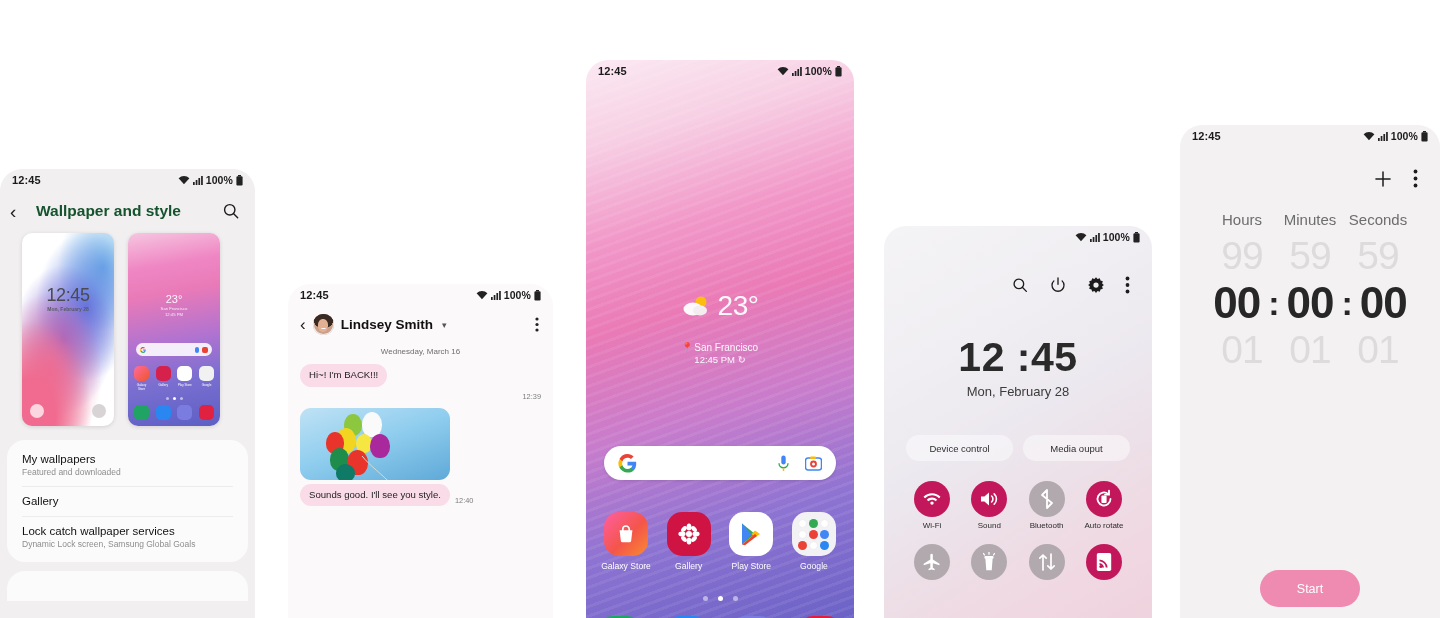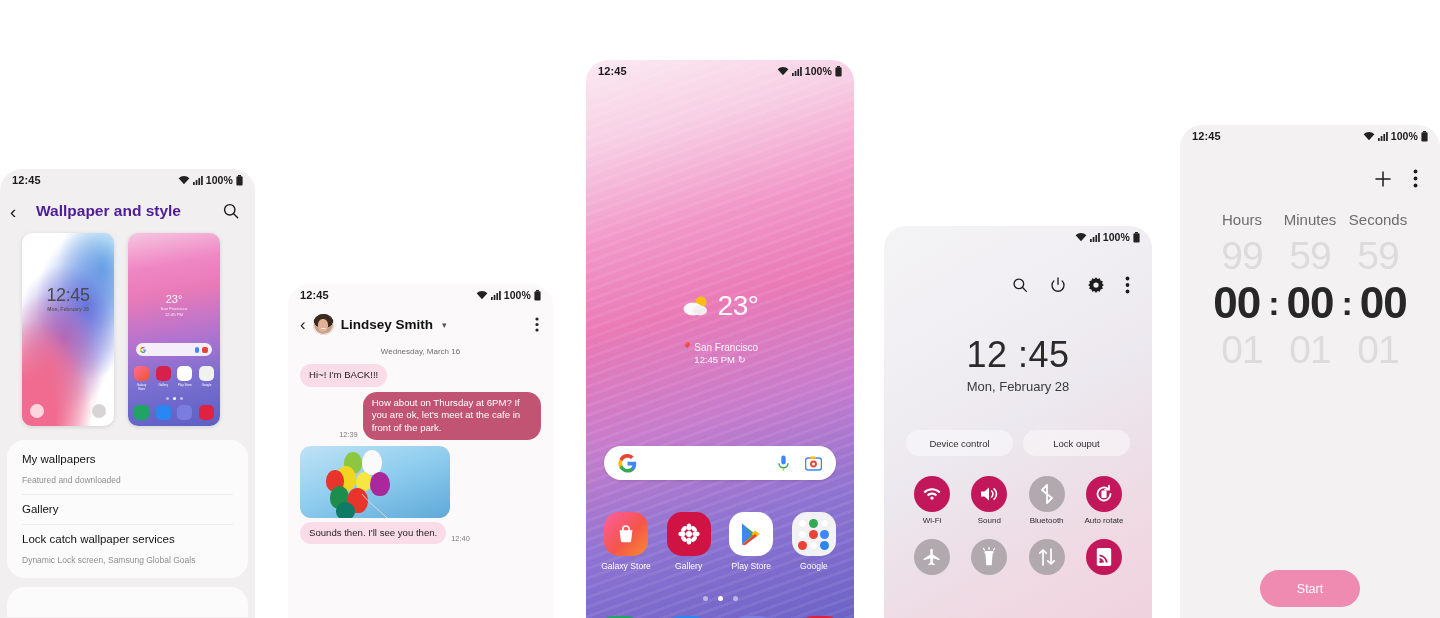--- a/index.html
+++ b/index.html
@@ -20,21 +20,21 @@
     letter-spacing:.1px;
   }
   .status-right{ display:flex; align-items:center; gap:3px; }
   .sb-pct{ font-size:10.5px; font-weight:700; }
   .ico-wifi, .ico-sig, .ico-bat{ display:block; }
 
   
   #p1{ left:0; top:169px; width:255px; height:449px; background:#f2eff0; }
   #p1 .appbar{ display:flex; align-items:center; padding:10px 14px 12px 10px; }
   #p1 .back{ font-size:19px; color:#1d1d1d; line-height:1; width:20px; }
-  #p1 .title{ font-size:15.5px; font-weight:700; color:#4c1d95; flex:1; margin-left:6px;}
+  #p1 .title{ font-size:15.5px; font-weight:700; color:#14532d; flex:1; margin-left:6px;}
   #p1 .search{ width:20px; height:20px; }
   .prev-wrap{ display:flex; gap:14px; padding:0 22px 0 22px; }
   .prev{ width:92px; height:193px; border-radius:10px; overflow:hidden;
          box-shadow:0 1px 4px rgba(0,0,0,.13); position:relative; }
   .prev-lock{
     background:
       radial-gradient(120% 90% at 10% 95%, #f06b8f 0%, #f06b8f 22%, rgba(240,107,143,0) 55%),
       radial-gradient(110% 80% at 30% 72%, #e86d9a 0%, rgba(232,109,154,0) 52%),
       radial-gradient(100% 70% at 45% 55%, #7b63d4 0%, rgba(123,99,212,0) 55%),
       radial-gradient(100% 70% at 70% 38%, #5d7fe0 0%, rgba(93,127,224,0) 55%),
@@ -66,21 +66,21 @@
   .pv-dots s{ width:3px; height:3px; border-radius:50%; background:rgba(255,255,255,.55);}
   .pv-dots s.on{ background:#fff; }
   .pv-dock{ position:absolute; left:6px; right:6px; bottom:6px; display:flex; justify-content:space-between;}
   .pv-dock i{ width:15px; height:15px; border-radius:5px; }
 
   .card{ background:#fcfbfb; border-radius:18px; margin:14px 7px 0 7px; padding:4px 0; }
   .row{ padding:9px 15px; position:relative; }
   .row + .row::before{ content:""; position:absolute; left:15px; right:15px; top:0;
     height:1px; background:#ececec; }
   .row .r-t{ font-size:11.5px; color:#111; }
-  .row .r-s{ font-size:8.5px; color:#8e8e8e; margin-top:10px; }
+  .row .r-s{ font-size:8.5px; color:#8e8e8e; margin-top:2px; }
   .card2{ background:#fcfbfb; border-radius:18px 18px 0 0; margin:9px 7px 0 7px; height:30px;}
 
   
   #p2{ left:288px; top:284px; width:265px; height:334px; background:#fbf9fa; }
   #p2 .msgbar{ display:flex; align-items:center; padding:8px 14px 6px 12px; gap:7px; }
   #p2 .m-back{ font-size:17px; color:#1b1b1b; line-height:1;}
   .avatar{ width:21px; height:21px; border-radius:50%; overflow:hidden; flex:none;
     background:#caa08a; position:relative; box-shadow:0 0 0 1px #eee inset;}
   .avatar .hair{ position:absolute; inset:0; background:radial-gradient(circle at 50% 18%, #3a2a22 0 52%, rgba(58,42,34,0) 53%),
       linear-gradient(#4a3228 0 34%, rgba(74,50,40,0) 35%); }
@@ -131,21 +131,21 @@
     justify-content:space-between; z-index:2;}
   .hs-dock .ic{ width:44px; height:44px; border-radius:15px;
     display:flex; align-items:center; justify-content:center;}
 
   
   #p4{ left:884px; top:226px; width:268px; height:392px;
     background:linear-gradient(150deg,#f4f3f5 0%,#f0eef2 30%,#ece8ef 50%,#eddfe7 68%,#f0d8e2 84%,#efd3de 100%);
   }
   .qs-icons{ display:flex; justify-content:flex-end; gap:20px; padding:28px 22px 0 0; }
   .qs-clock{ text-align:center; margin-top:40px; }
-  .qs-clock .t{ font-size:36px; color:#2a2a2a; font-weight:400; letter-spacing:.5px;margin-top:8px;}
+  .qs-clock .t{ font-size:41px; color:#2a2a2a; font-weight:700; letter-spacing:.5px;margin-top:8px;}
   .qs-clock .d{ font-size:13px; color:#3b3b3b; margin-top:3px; }
   .qs-pills{ display:flex; gap:10px; padding:36px 22px 0; }
   .qs-pill{ flex:1; height:26px; border-radius:13px; background:rgba(255,255,255,.45);
     display:flex; align-items:center; justify-content:center; font-size:9.5px; color:#2e2e2e;}
   .qs-grid{ display:flex; justify-content:space-between; padding:20px 22px 0; }
   .qs-t{ width:52px; text-align:center; }
   .qs-t .cir{ width:36px; height:36px; border-radius:50%; margin:0 auto;
     display:flex; align-items:center; justify-content:center; }
   .qs-t .cir.on{ background:#c2185b; } .qs-t .cir.off{ background:#b1a9ad; }
   .qs-t .lb{ font-size:8px; color:#2b2b2b; margin-top:4px; display:block; line-height:1.18;}
@@ -312,40 +312,39 @@
         </svg>
     </div>
 
     <div class="datestamp">Wednesday, March 16</div>
 
     <div class="mrow">
       <div class="bub in">Hi~! I'm BACK!!!</div>
     </div>
     <div class="mrow out">
       <span class="tstamp">12:39</span>
-      <div class="bub out">How about on Thursday at 6PM? If you are ok, let's meet at the cafe in front of the park.</div>
     </div>
 
     <div class="imgbub">
       <i class="balloon" style="left:44px;top:6px;width:18px;height:22px;background:#8dc63f;"></i>
       <i class="balloon" style="left:62px;top:4px;width:20px;height:25px;background:#fafafa;"></i>
       <i class="balloon" style="left:36px;top:20px;width:20px;height:25px;background:#f2d521;"></i>
       <i class="balloon" style="left:26px;top:24px;width:18px;height:22px;background:#e8342a;"></i>
       <i class="balloon" style="left:56px;top:26px;width:16px;height:19px;background:#f5e642;"></i>
       <i class="balloon" style="left:70px;top:26px;width:20px;height:24px;background:#a9289b;"></i>
       <i class="balloon" style="left:30px;top:40px;width:19px;height:23px;background:#1e8c4a;"></i>
       <i class="balloon" style="left:47px;top:42px;width:21px;height:25px;background:#e8342a;"></i>
       <i class="balloon" style="left:36px;top:56px;width:19px;height:18px;background:#0f7a66;"></i>
       <svg style="position:absolute;left:60px;top:48px;" width="34" height="30" viewBox="0 0 34 30">
           <path d="M2 0 C10 10, 22 18, 32 29" stroke="#d9d9c8" stroke-width="1" fill="none"></path>
         </svg>
     </div>
 
     <div class="mrow">
-      <div class="bub in">Sounds then. I'll see you then.</div>
+      <div class="bub in">Sounds good. I'll see you style.</div>
       <span class="tstamp">12:40</span>
     </div>
   </div>
 
   <div class="phone" id="p3">
     <div class="statusbar" style="position:relative;z-index:3;">
       <span>12:45</span>
       <span class="status-right">
         <svg width="12" height="10" viewBox="0 0 12 10">
             <path d="M6 9.2 0.6 3.3A7.6 7.6 0 0 1 11.4 3.3Z" fill="#222"></path>
@@ -524,21 +523,21 @@
         </svg>
     </div>
 
     <div class="qs-clock">
       <div class="t">12 :45</div>
       <div class="d">Mon, February 28</div>
     </div>
 
     <div class="qs-pills">
       <div class="qs-pill">Device control</div>
-      <div class="qs-pill">Lock ouput</div>
+      <div class="qs-pill">Media ouput</div>
     </div>
 
     <div class="qs-grid">
       <div class="qs-t">
         <span class="cir on">
             <svg width="20" height="16" viewBox="0 0 20 16">
               <path d="M10 14.5 1.2 5.6A12.4 12.4 0 0 1 18.8 5.6Z" fill="none"></path>
               <g fill="#fff">
                 <path d="M10 13.8a1.7 1.7 0 1 0 0-3.4 1.7 1.7 0 0 0 0 3.4z"></path>
                 <path d="M10 6.6c-2 0-3.9.8-5.2 2.1l1.5 1.5A5.3 5.3 0 0 1 10 8.7c1.4 0 2.7.5 3.7 1.5l1.5-1.5A7.4 7.4 0 0 0 10 6.6z"></path>

